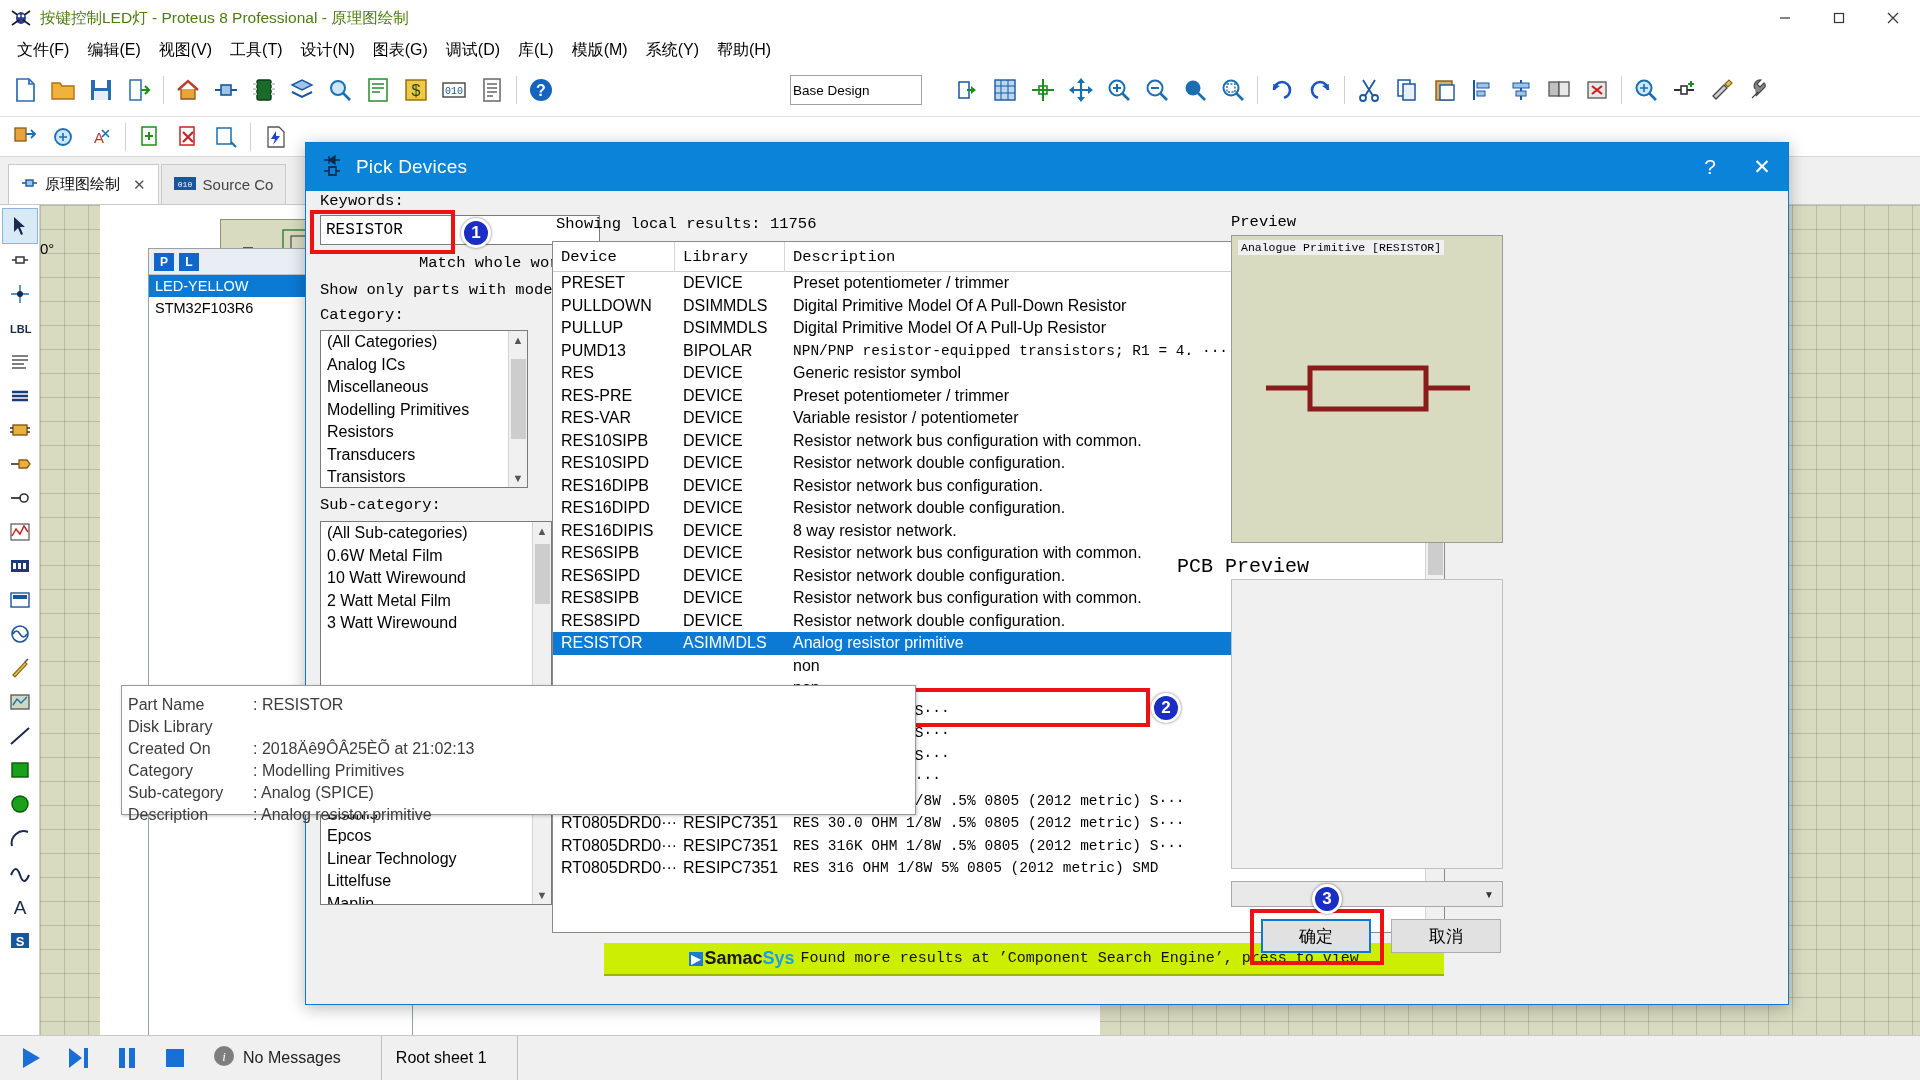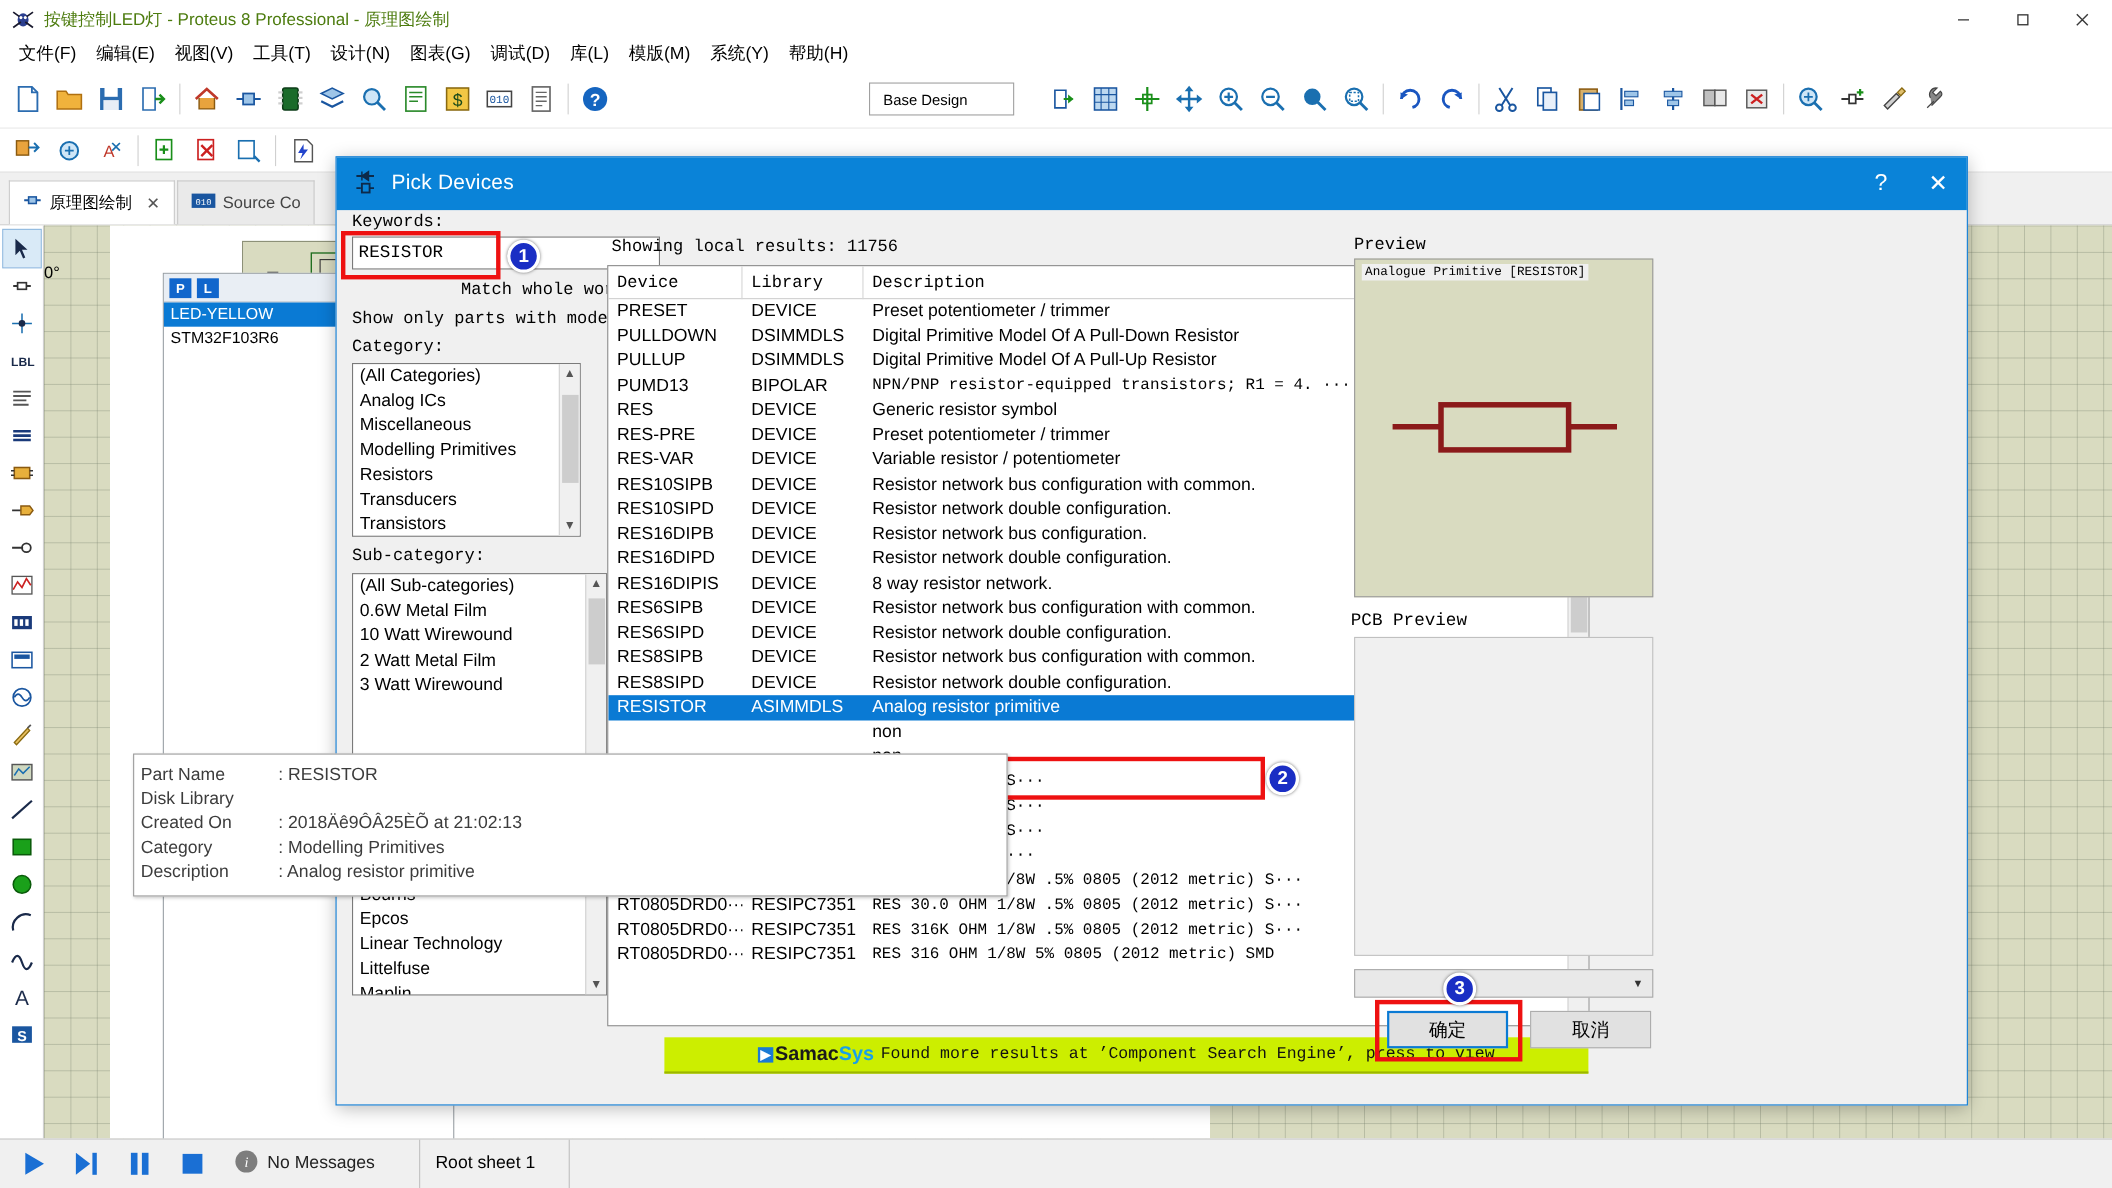--- a/index.html
+++ b/index.html
@@ -48,21 +48,21 @@
     background:#ffffff; border-bottom:1px solid #d8d8d8;
     display:flex; align-items:center; padding-left:6px;
   }
   .tbtn {
     width:38px; height:40px; display:flex; align-items:center; justify-content:center;
     flex:none;
   }
   .tbsep { width:1px; height:28px; background:#d0d0d0; margin:0 5px; flex:none; }
   .combo-design {
     width:132px; height:30px; border:1px solid #a0a0a0; background:#fff;
-    display:flex; align-items:center; padding:0 12px; font-size:13.5px; color:#000;
+    display:flex; align-items:center; padding:0 2px; font-size:13.5px; color:#000;
     margin:0 10px;
   }
 
   
   #leftstrip {
     position:absolute; left:0; top:205px; width:40px; height:830px;
     background:#ffffff; border-right:1px solid #cfcfcf;
     display:flex; flex-direction:column; align-items:center; padding-top:4px;
   }
   .vbtn { width:34px; height:34px; display:flex; align-items:center; justify-content:center; flex:none; }
@@ -184,21 +184,21 @@
     padding:8px 0 0 6px; z-index:20;
   }
   .tt-row { display:flex; font-size:16px; color:#3c3c3c; height:22px; align-items:center; }
   .tt-k { width:125px; flex:none; }
   .tt-v { white-space:nowrap; }
 
   
   #pv-label { position:absolute; left:925px; top:22px; font-family:"Liberation Mono", monospace; font-size:15.5px; }
   #pv-box { position:absolute; left:925px; top:44px; width:272px; height:308px; background:#d9dbc0; border:1px solid #9a9a9a; }
   #pv-cap { position:absolute; left:6px; top:4px; font-family:"Liberation Mono", monospace; font-size:11.5px; background:#f0f0f0; padding:1px 3px;}
-  #pcb-label { position:absolute; left:922px; top:364px; font-family:"Liberation Mono", monospace; font-size:16px; }
+  #pcb-label { position:absolute; left:871px; top:364px; font-family:"Liberation Mono", monospace; font-size:20px; }
   #pcb-box { position:absolute; left:925px; top:388px; width:272px; height:290px; background:#f0f0f0; border:1px solid #c0c0c0; }
   #pcb-combo { position:absolute; left:925px; top:690px; width:272px; height:26px; background:#e9e9e9; border:1px solid #a8a8a8; display:flex; align-items:center; }
 
   
   #samac {
     position:absolute; left:298px; top:752px; width:840px; height:33px;
     background:#ccee00; border-bottom:2px solid #9cb600;
     display:flex; align-items:center; justify-content:center; gap:0px;
   }
   #samac .logo { display:flex; align-items:center; font-size:18px; font-weight:bold; }
@@ -985,20 +985,24 @@
       </div>
       <div class="tt-row">
         <span class="tt-k">Created On</span>
         <span class="tt-v">: 2018Äê9ÔÂ25ÈÕ at 21:02:13</span>
       </div>
       <div class="tt-row">
         <span class="tt-k">Category</span>
         <span class="tt-v">: Modelling Primitives</span>
       </div>
       <div class="tt-row">
+        <span class="tt-k">Sub-category</span>
+        <span class="tt-v">: Analog (SPICE)</span>
+      </div>
+      <div class="tt-row">
         <span class="tt-k">Description</span>
         <span class="tt-v">: Analog resistor primitive</span>
       </div>
     </div>
 
     <div id="pv-label">Preview</div>
     <div id="pv-box">
       <span id="pv-cap">Analogue Primitive [RESISTOR]</span>
       <svg width="272" height="308" viewBox="0 0 272 308" style="position:absolute;left:0;top:0;">
         <path d="M34 152 h44" stroke="#8b1a1a" stroke-width="5"></path>

